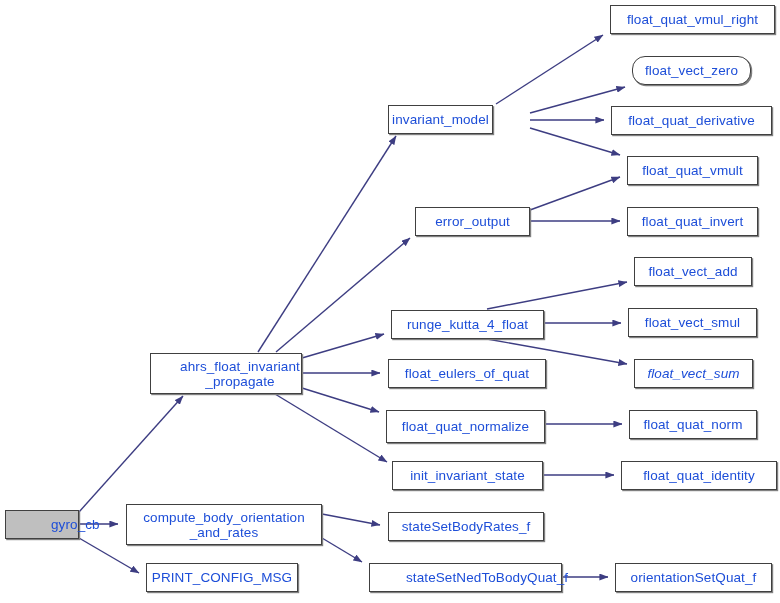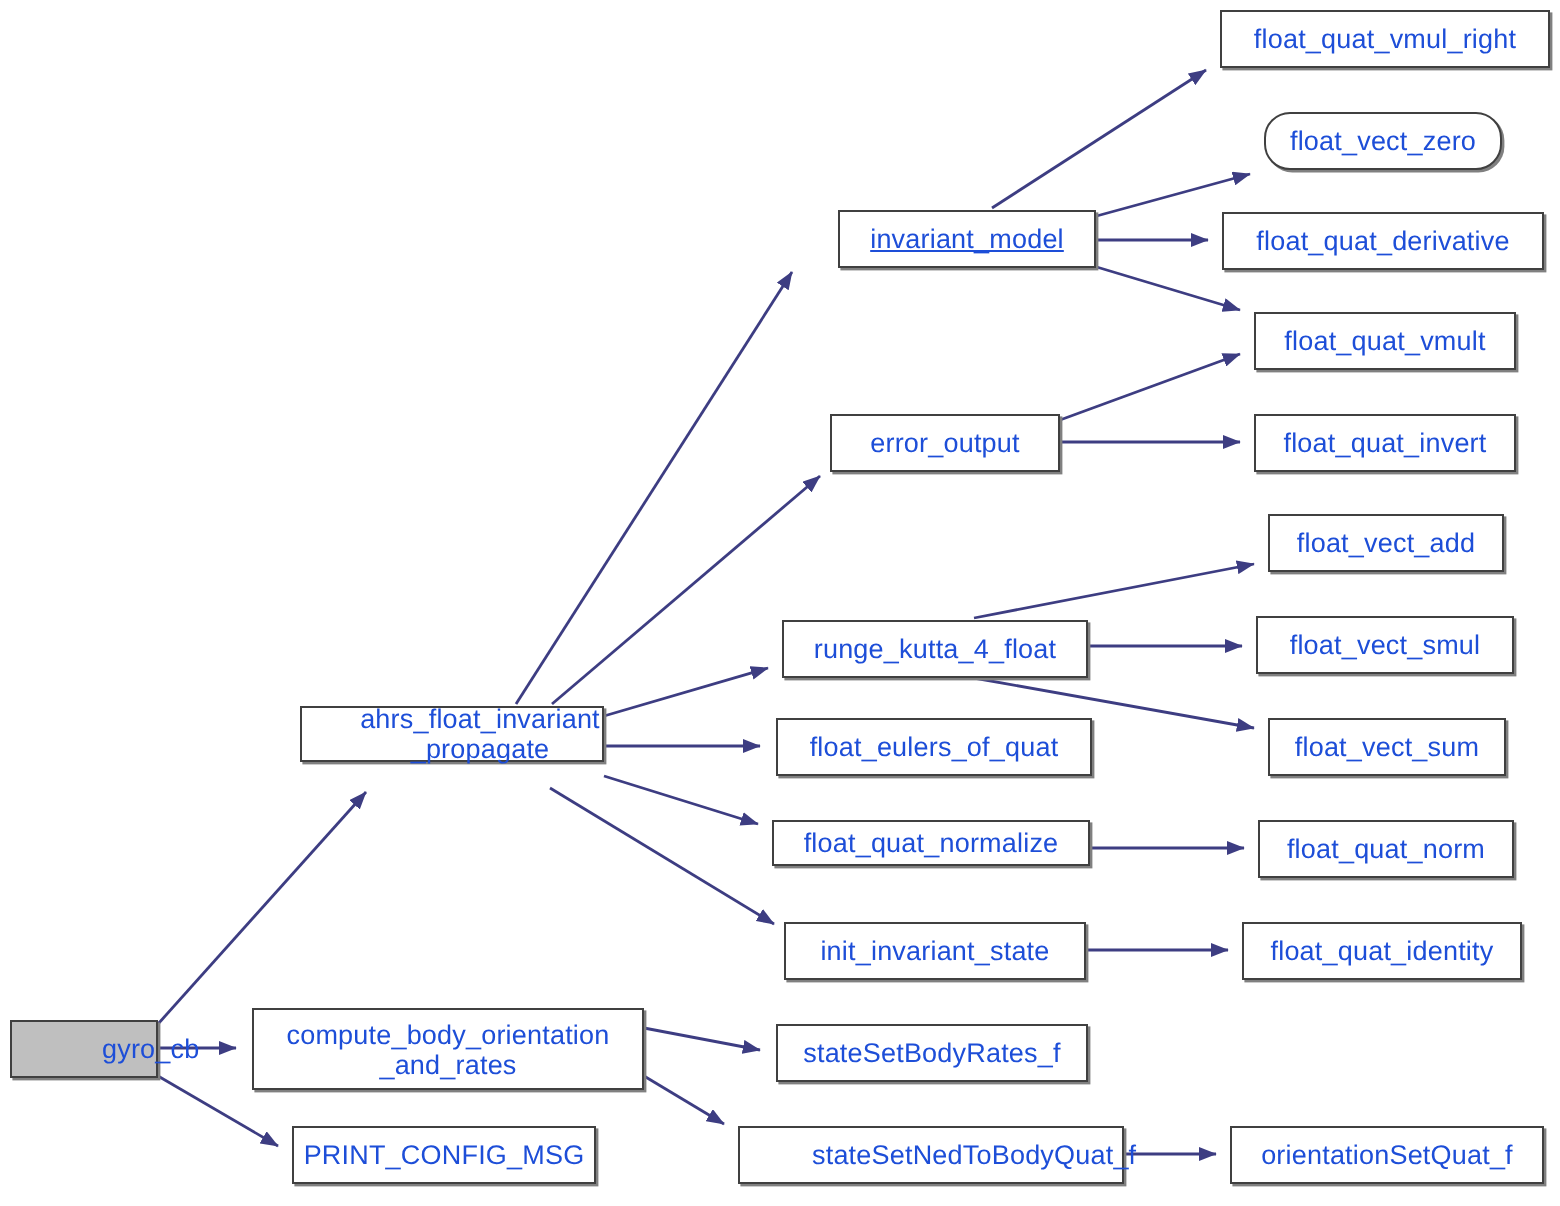--- a/index.html
+++ b/index.html
@@ -82,35 +82,35 @@
         <path d="M 545,424 L 622,424" stroke="#3d3d82" stroke-width="1.4" fill="none" marker-end="url(#arrowhead)"></path>
         <path d="M 543,475 L 614,475" stroke="#3d3d82" stroke-width="1.4" fill="none" marker-end="url(#arrowhead)"></path>
         <path d="M 562,577 L 608,577" stroke="#3d3d82" stroke-width="1.4" fill="none" marker-end="url(#arrowhead)"></path>
       </g>
   </svg>
   <div id="node-layer">
       <div class="node highlight" style="left: 5px; top: 510px; width: 74px; height: 29px; padding-left: 45px;"><span class="label">gyro_cb</span></div>
       <div class="node" style="left: 126px; top: 504px; width: 196px; height: 41px; justify-content: center;"><span class="label">compute_body_orientation
 _and_rates</span></div>
       <div class="node" style="left: 146px; top: 563px; width: 152px; height: 29px;"><span class="label">PRINT_CONFIG_MSG</span></div>
-      <div class="node" style="left: 150px; top: 353px; width: 152px; height: 28px; padding-left: 28px;"><span class="label">ahrs_float_invariant
+      <div class="node" style="left: 150px; top: 353px; width: 152px; height: 41px; padding-left: 28px;"><span class="label">ahrs_float_invariant
 _propagate</span></div>
-      <div class="node" style="left: 419px; top: 105px; width: 129px; height: 29px; text-decoration: underline;"><span class="label">invariant_model</span></div>
+      <div class="node" style="left: 388px; top: 105px; width: 105px; height: 29px;"><span class="label">invariant_model</span></div>
       <div class="node" style="left: 415px; top: 207px; width: 115px; height: 29px; text-align: center;"><span class="label">error_output</span></div>
       <div class="node" style="left: 391px; top: 310px; width: 153px; height: 29px;"><span class="label">runge_kutta_4_float</span></div>
       <div class="node" style="left: 388px; top: 359px; width: 158px; height: 29px;"><span class="label">float_eulers_of_quat</span></div>
-      <div class="node" style="left: 386px; top: 410px; width: 159px; height: 23px;"><span class="label">float_quat_normalize</span></div>
+      <div class="node" style="left: 386px; top: 410px; width: 159px; height: 33px;"><span class="label">float_quat_normalize</span></div>
       <div class="node" style="left: 392px; top: 461px; width: 151px; height: 29px;"><span class="label">init_invariant_state</span></div>
       <div class="node" style="left: 388px; top: 512px; width: 156px; height: 29px;"><span class="label">stateSetBodyRates_f</span></div>
       <div class="node" style="left: 369px; top: 563px; width: 193px; height: 29px; padding-left: 36px;"><span class="label">stateSetNedToBodyQuat_f</span></div>
       <div class="node" style="left: 610px; top: 5px; width: 165px; height: 29px;"><span class="label">float_quat_vmul_right</span></div>
       <div class="node" style="left: 632px; top: 56px; width: 119px; height: 29px; border-radius: 13px;"><span class="label">float_vect_zero</span></div>
       <div class="node" style="left: 611px; top: 106px; width: 161px; height: 29px;"><span class="label">float_quat_derivative</span></div>
       <div class="node" style="left: 627px; top: 156px; width: 131px; height: 29px;"><span class="label">float_quat_vmult</span></div>
       <div class="node" style="left: 627px; top: 207px; width: 131px; height: 29px;"><span class="label">float_quat_invert</span></div>
       <div class="node" style="left: 634px; top: 257px; width: 118px; height: 29px;"><span class="label">float_vect_add</span></div>
       <div class="node" style="left: 628px; top: 308px; width: 129px; height: 29px;"><span class="label">float_vect_smul</span></div>
-      <div class="node" style="left: 634px; top: 359px; width: 119px; height: 29px;"><span class="label">float_vect_sum</span></div>
+      <div class="node" style="left: 634px; top: 359px; width: 119px; height: 29px; font-style: italic;"><span class="label">float_vect_sum</span></div>
       <div class="node" style="left: 629px; top: 410px; width: 128px; height: 29px;"><span class="label">float_quat_norm</span></div>
-      <div class="node" style="left: 621px; top: 461px; width: 140px; height: 29px;"><span class="label">float_quat_identity</span></div>
+      <div class="node" style="left: 621px; top: 461px; width: 156px; height: 29px;"><span class="label">float_quat_identity</span></div>
       <div class="node" style="left: 615px; top: 563px; width: 157px; height: 29px;"><span class="label">orientationSetQuat_f</span></div>
     </div>
 </div>
 
 </body></html>

